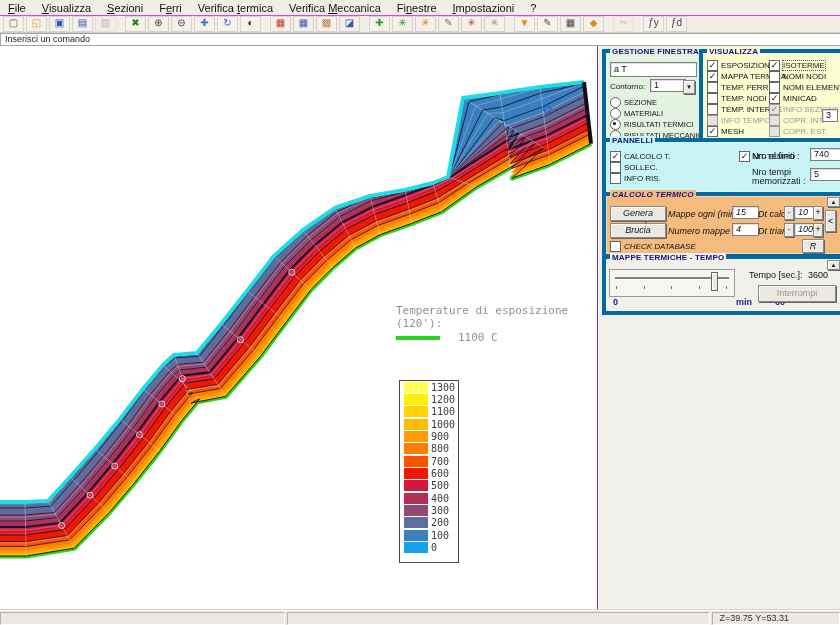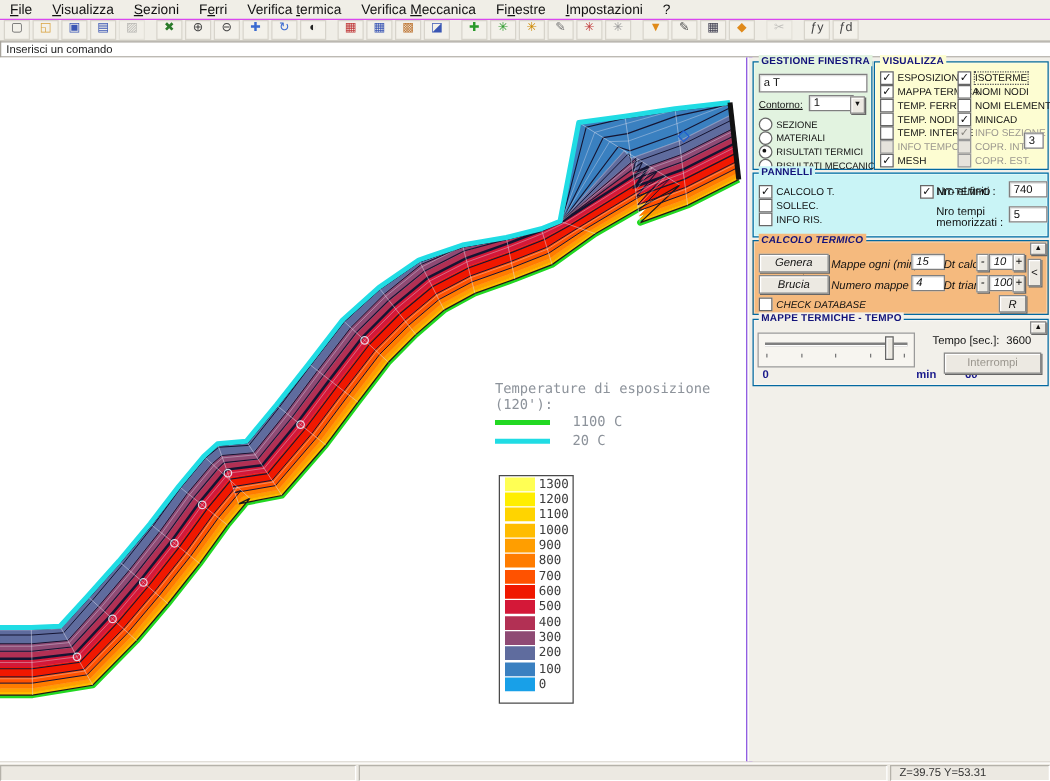--- a/index.html
+++ b/index.html
@@ -19,21 +19,21 @@
   .tbtn.dis{opacity:.45;}
   .tsep{width:7px;height:14px;}
   
   #cmdbar{position:absolute;left:0;top:33px;width:838px;height:11px;background:#fff;
     border:1px solid #a8a49c;border-right:none;font-size:9px;line-height:11px;color:#222;padding-left:4px;}
   
   #canvas{position:absolute;left:0;top:46px;width:597px;height:563px;background:#fff;
     border-right:5px solid #6d28d9;}
   #rightpanel{position:absolute;left:598px;top:46px;width:242px;height:563px;background:#f2f0ea;
     border-left:1px solid #fff;}
-  .group{position:absolute;border:1px solid #0369a1;box-shadow:inset 0 0 0 1px #ffffff66;}
+  .group{position:absolute;border:4px solid #0369a1;box-shadow:inset 0 0 0 1px #ffffff66;}
   .gtitle{position:absolute;top:-6px;left:4px;font-size:8px;font-weight:bold;color:#12127a;
     letter-spacing:.2px;padding:0 2px;white-space:nowrap;}
   .g-gest{background:#e2f3e0;} .g-gest .gtitle{background:#e2f3e0;}
   .g-vis{background:#fdfdd2;}  .g-vis .gtitle{background:#fdfdd2;}
   .g-pan{background:#c9f4f6;}  .g-pan .gtitle{background:#c9f4f6;}
   .g-calc{background:#f5ba7e;font-style:italic;} .g-calc .gtitle{background:#f5ba7e;}
   .g-map{background:#f2f0ea;}  .g-map .gtitle{background:#f2f0ea;}
   .field{position:absolute;background:#fff;border:1px solid #7f7f7f;
     box-shadow:inset 1px 1px 0 #00000022;font-size:9px;line-height:11px;padding-left:3px;color:#111;}
   .lbl{position:absolute;font-size:8px;color:#111;white-space:nowrap;}
@@ -202,24 +202,20 @@
           <circle cx="291.67966379447483" cy="226.2305110244359" r="3" fill="none" stroke="rgba(235,235,245,0.9)" stroke-width="1"></circle>
         </g>
         <rect x="544" y="60" width="6" height="6" fill="none" stroke="#2060d0" stroke-width="1" transform="rotate(45 547 63)"></rect>
       </svg>
     <div id="maplegend">
       <div>Temperature di esposizione (120'):</div>
     <div class="legrow">
           <span class="legswatch" style="background: rgb(34, 216, 34);"></span>
           <span>1100  C</span>
         </div>
-        <div class="legrow">
-          <span class="legswatch" style="background: rgb(32, 220, 228);"></span>
-          <span>20  C</span>
-        </div>
       </div>
     <div id="scalebox">
         <div class="scalerow">
           <span class="scaleswatch" style="background: rgb(255, 255, 84);"></span>
           <span class="scalelbl">1300</span>
         </div>
         <div class="scalerow">
           <span class="scaleswatch" style="background: rgb(255, 238, 0);"></span>
           <span class="scalelbl">1200</span>
         </div>
@@ -272,21 +268,21 @@
           <span class="scalelbl">0</span>
         </div>
       </div>
   </div>
 
   <div id="rightpanel">
 
     <div class="group g-gest" style="left:3px;top:3px;width:94px;height:85px;">
       <span class="gtitle">GESTIONE FINESTRA</span>
       <input class="field" style="left: 4px; top: 9px; width: 80px; height: 11px;" value="a T">
-      <span class="lbl" style="left:4px;top:29px;text-decoration:underline;">Contorno:</span>
+      <span class="lbl" style="left:4px;top:29px;">Contorno:</span>
       <span class="field" style="left:44px;top:26px;width:31px;height:11px;">1</span>
       <span class="btn" style="left:77px;top:27px;width:10px;height:12px;font-size:6px;line-height:12px;">▼</span>
       <div id="gf-radios" style="position:absolute;left:4px;top:43px;">
           <div class="cbrow">
             <span class="rad"></span>
             <span class="cblbl" style="font-size: 7.5px;">SEZIONE</span>
           </div>
           <div class="cbrow">
             <span class="rad"></span>
             <span class="cblbl" style="font-size: 7.5px;">MATERIALI</span>

